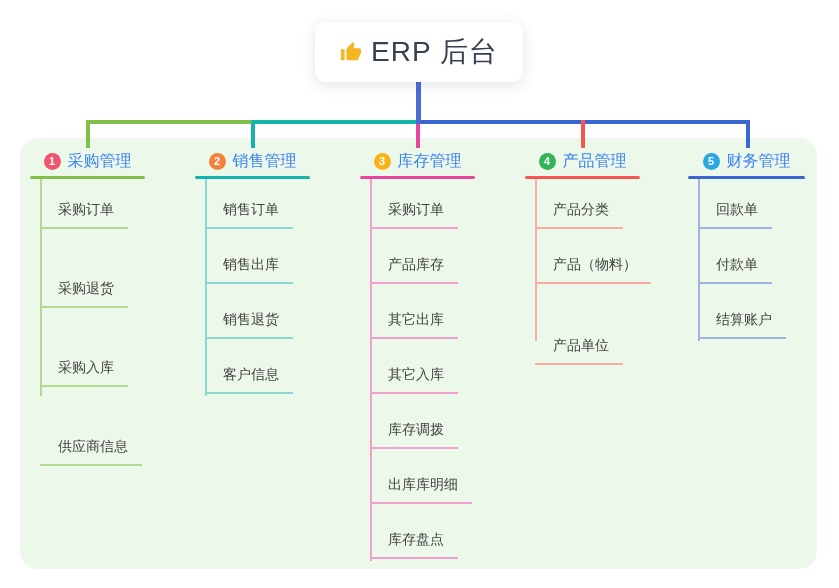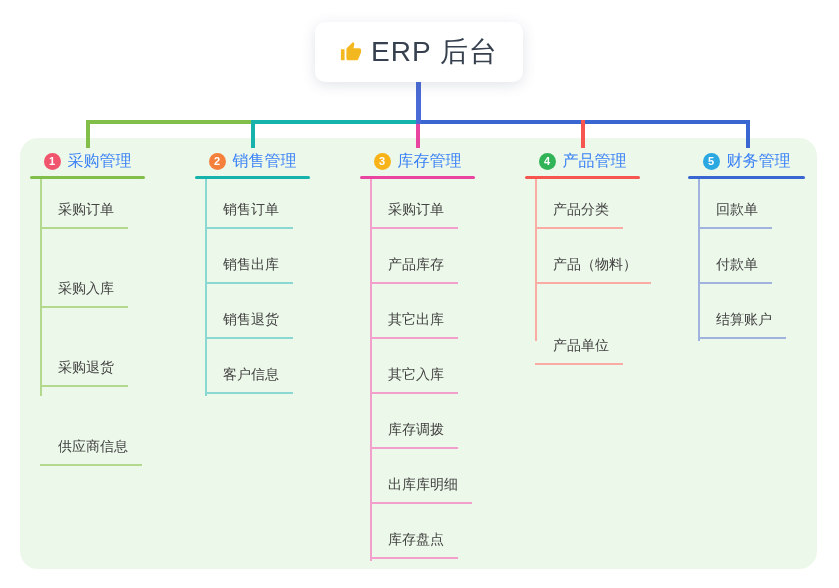--- a/index.html
+++ b/index.html
@@ -68,24 +68,24 @@
         <span class="badge" style="background: rgb(241, 84, 109);">1</span>
         <span class="heading-label">采购管理</span>
       </div>
       <div class="underline" style="left: 30px; top: 176px; width: 115px; background: rgb(130, 191, 74);"></div>
       <div class="vline" style="left: 40px; top: 177px; height: 219px; background: rgb(178, 217, 141);"></div>
       <div class="kids" style="left: 40px; top: 174px; gap: 24px;">
         <div class="kid" style="border-bottom-color: rgb(178, 217, 141);">
           <span class="kid-label">采购订单</span>
         </div>
         <div class="kid" style="border-bottom-color: rgb(178, 217, 141);">
-          <span class="kid-label">采购入库</span>
+          <span class="kid-label">采购退货</span>
         </div>
         <div class="kid" style="border-bottom-color: rgb(178, 217, 141);">
-          <span class="kid-label">采购退货</span>
+          <span class="kid-label">采购入库</span>
         </div>
         <div class="kid" style="border-bottom-color: rgb(178, 217, 141);">
           <span class="kid-label">供应商信息</span>
         </div>
       </div>
       <div class="drop" style="left: 251px; top: 120px; height: 28px; background: rgb(22, 179, 172);"></div>
       <div class="heading" style="left: 195px; top: 148px; width: 115px;">
         <span class="badge" style="background: rgb(245, 128, 60);">2</span>
         <span class="heading-label">销售管理</span>
       </div>

